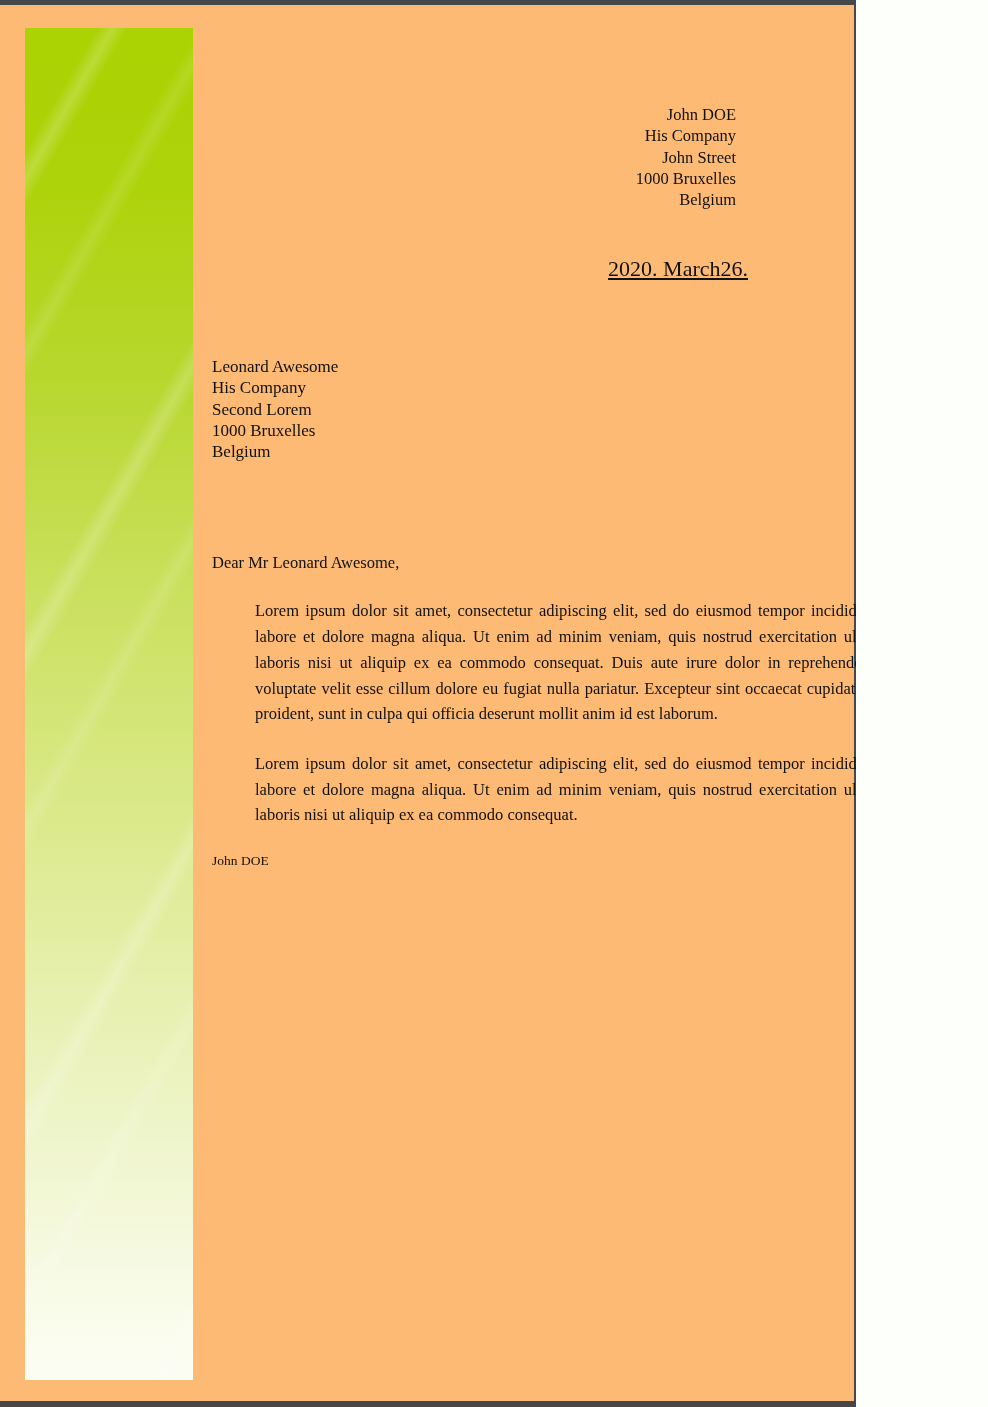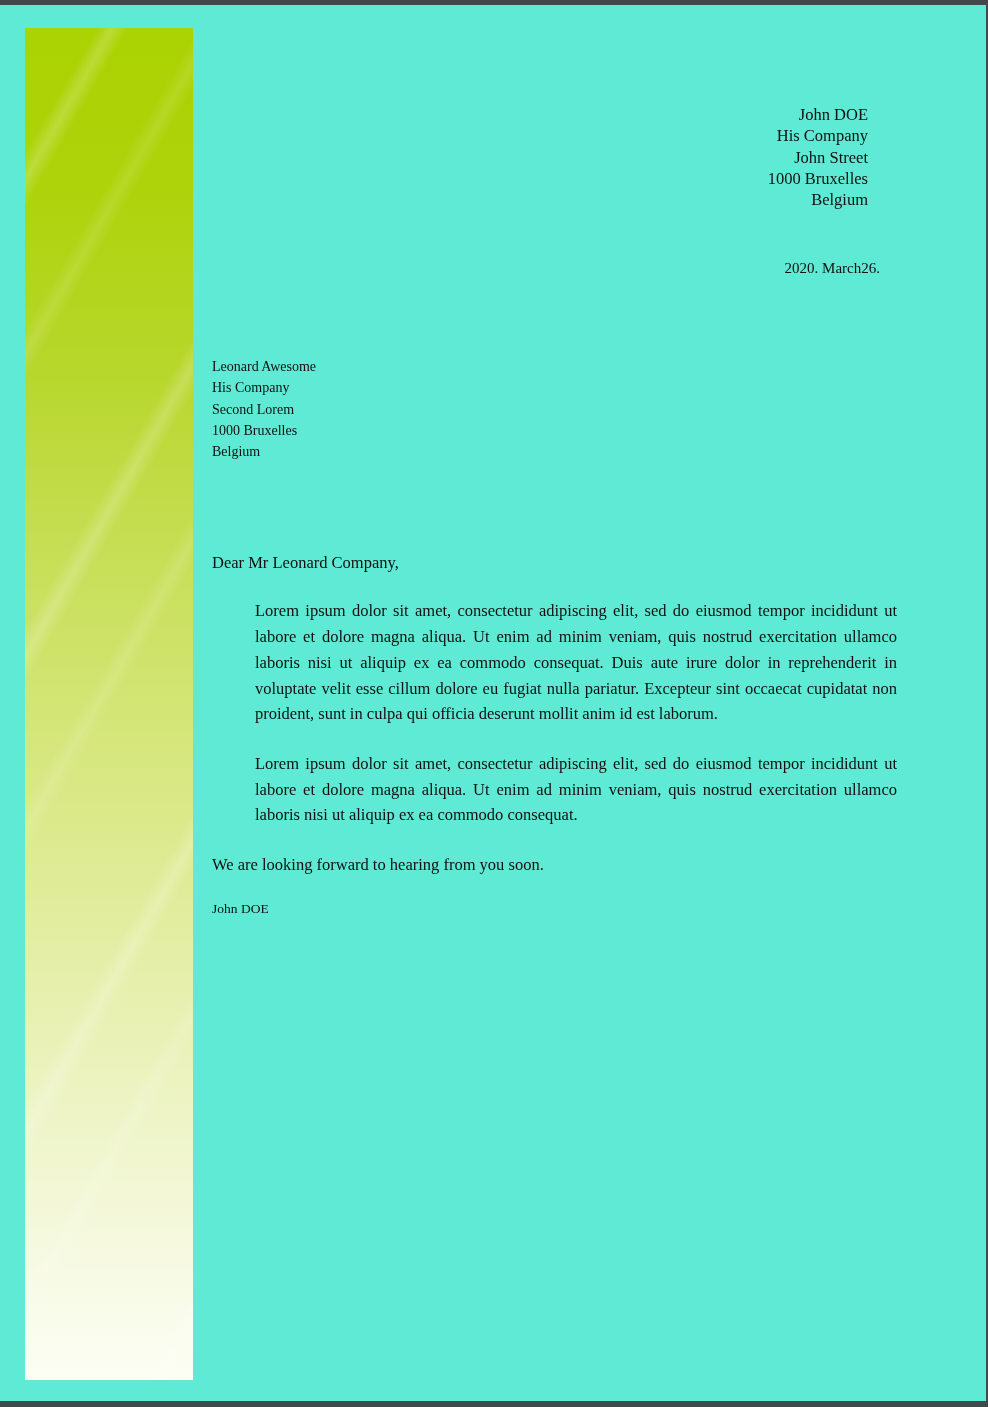--- a/index.html
+++ b/index.html
@@ -3,23 +3,23 @@
 <meta charset="utf-8">
 <style>
   html, body {
     margin: 0;
     padding: 0;
     background: #fdfffa;
     font-family: "Liberation Serif", "DejaVu Serif", serif;
   }
   .page {
     position: relative;
-    width: 988px;
+    width: 856px;
     height: 1407px;
-    background: #5eead4;
+    background: #fdba74;
     overflow: hidden;
     color: #111;
   }
   
   .frame-top {
     position: absolute; top: 0; left: 0; right: 0; height: 5px;
     background: #45484b;
   }
   .frame-bottom {
     position: absolute; bottom: 0; left: 0; right: 0; height: 6px;
@@ -62,30 +62,31 @@
     text-align: right;
     font-size: 16.5px;
     line-height: 21.3px;
     white-space: nowrap;
   }
   .date-line {
     position: absolute;
     top: 258px;
     right: 108px;
     text-align: center;
-    font-size: 15px;
+    font-size: 22px;
     line-height: 21.3px;
     white-space: nowrap;
+    text-decoration: underline;
   }
   .recipient-block {
     position: absolute;
     top: 356px;
     left: 212px;
     text-align: left;
-    font-size: 14px;
+    font-size: 17px;
     line-height: 21.3px;
     white-space: nowrap;
   }
   .letter-body {
     position: absolute;
     top: 550px;
     left: 212px;
     width: 685px;
     font-size: 16.5px;
     line-height: 25.8px;
@@ -121,20 +122,19 @@
 
   <div class="recipient-block">
     <div>Leonard Awesome</div>
     <div>His Company</div>
     <div>Second Lorem</div>
     <div>1000 Bruxelles</div>
     <div>Belgium</div>
   </div>
 
   <div class="letter-body">
-    <p>Dear Mr Leonard Company,</p>
+    <p>Dear Mr Leonard Awesome,</p>
     <p class="justified">Lorem ipsum dolor sit amet, consectetur adipiscing elit, sed do eiusmod tempor incididunt ut labore et dolore magna aliqua. Ut enim ad minim veniam, quis nostrud exercitation ullamco laboris nisi ut aliquip ex ea commodo consequat. Duis aute irure dolor in reprehenderit in voluptate velit esse cillum dolore eu fugiat nulla pariatur. Excepteur sint occaecat cupidatat non proident, sunt in culpa qui officia deserunt mollit anim id est laborum.</p>
     <p class="justified">Lorem ipsum dolor sit amet, consectetur adipiscing elit, sed do eiusmod tempor incididunt ut labore et dolore magna aliqua. Ut enim ad minim veniam, quis nostrud exercitation ullamco laboris nisi ut aliquip ex ea commodo consequat.</p>
-    <p>We are looking forward to hearing from you soon.</p>
     <p class="signature">John DOE</p>
   </div>
 
 </div>
 
 </body></html>

